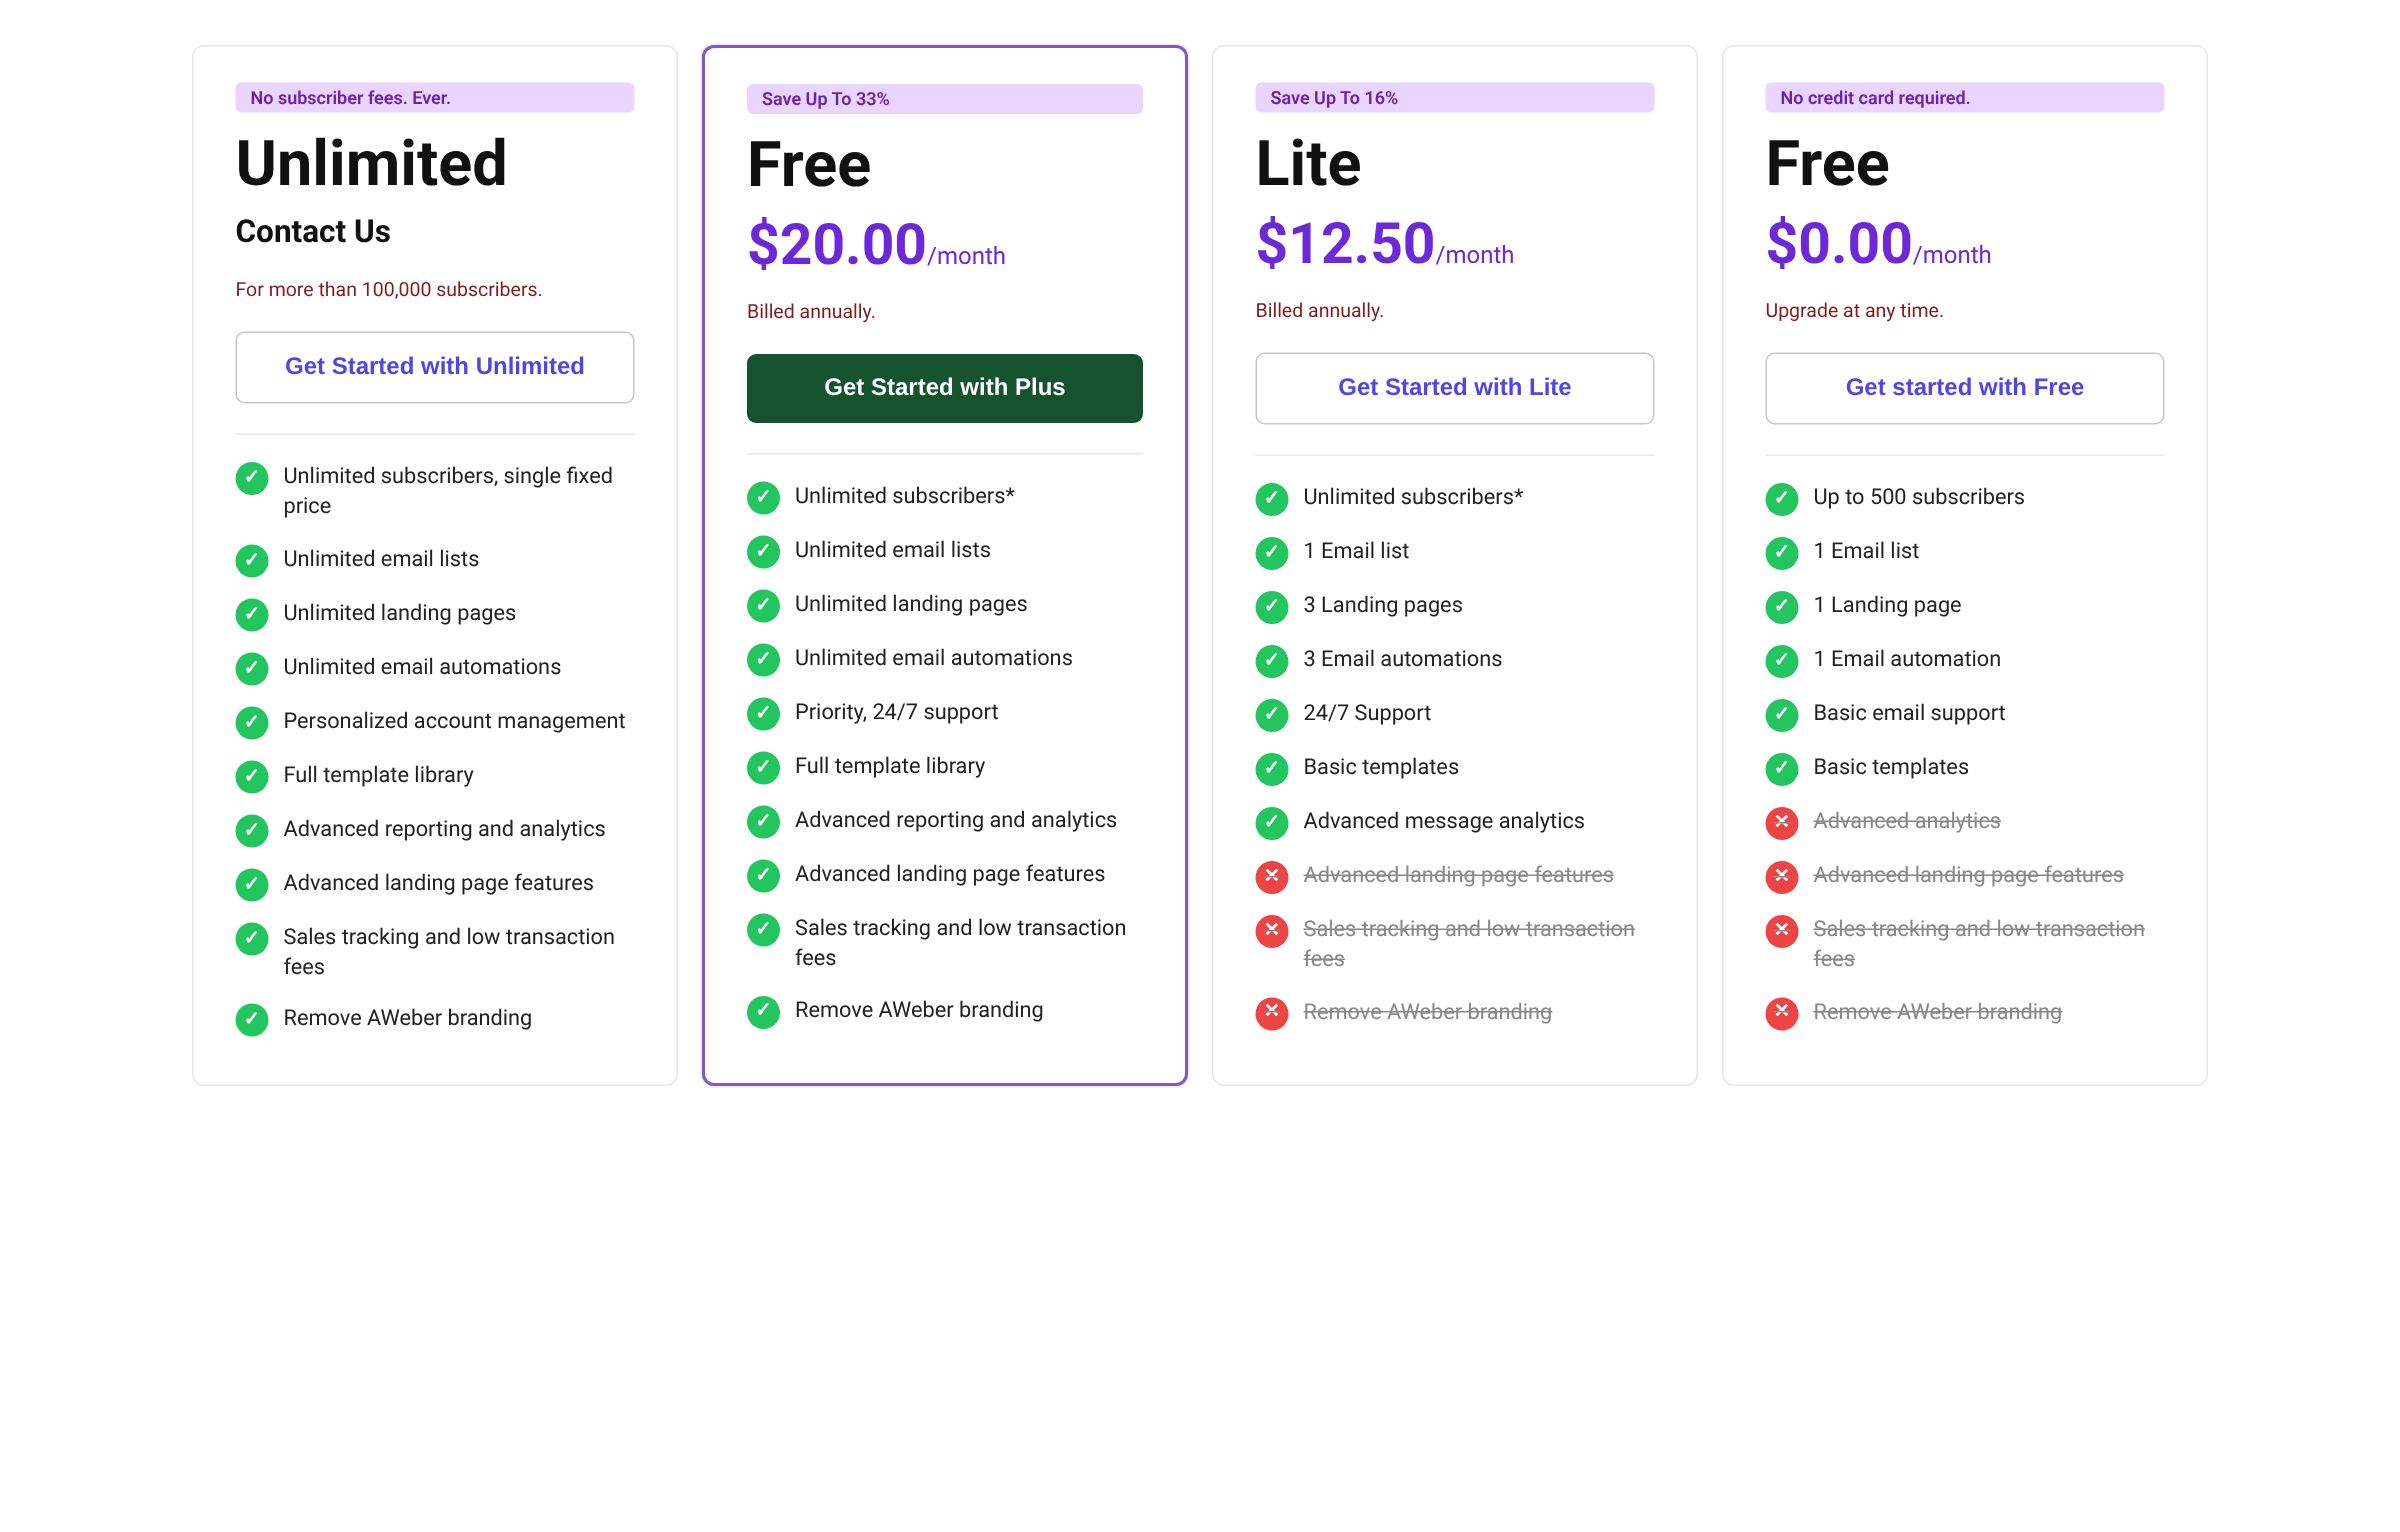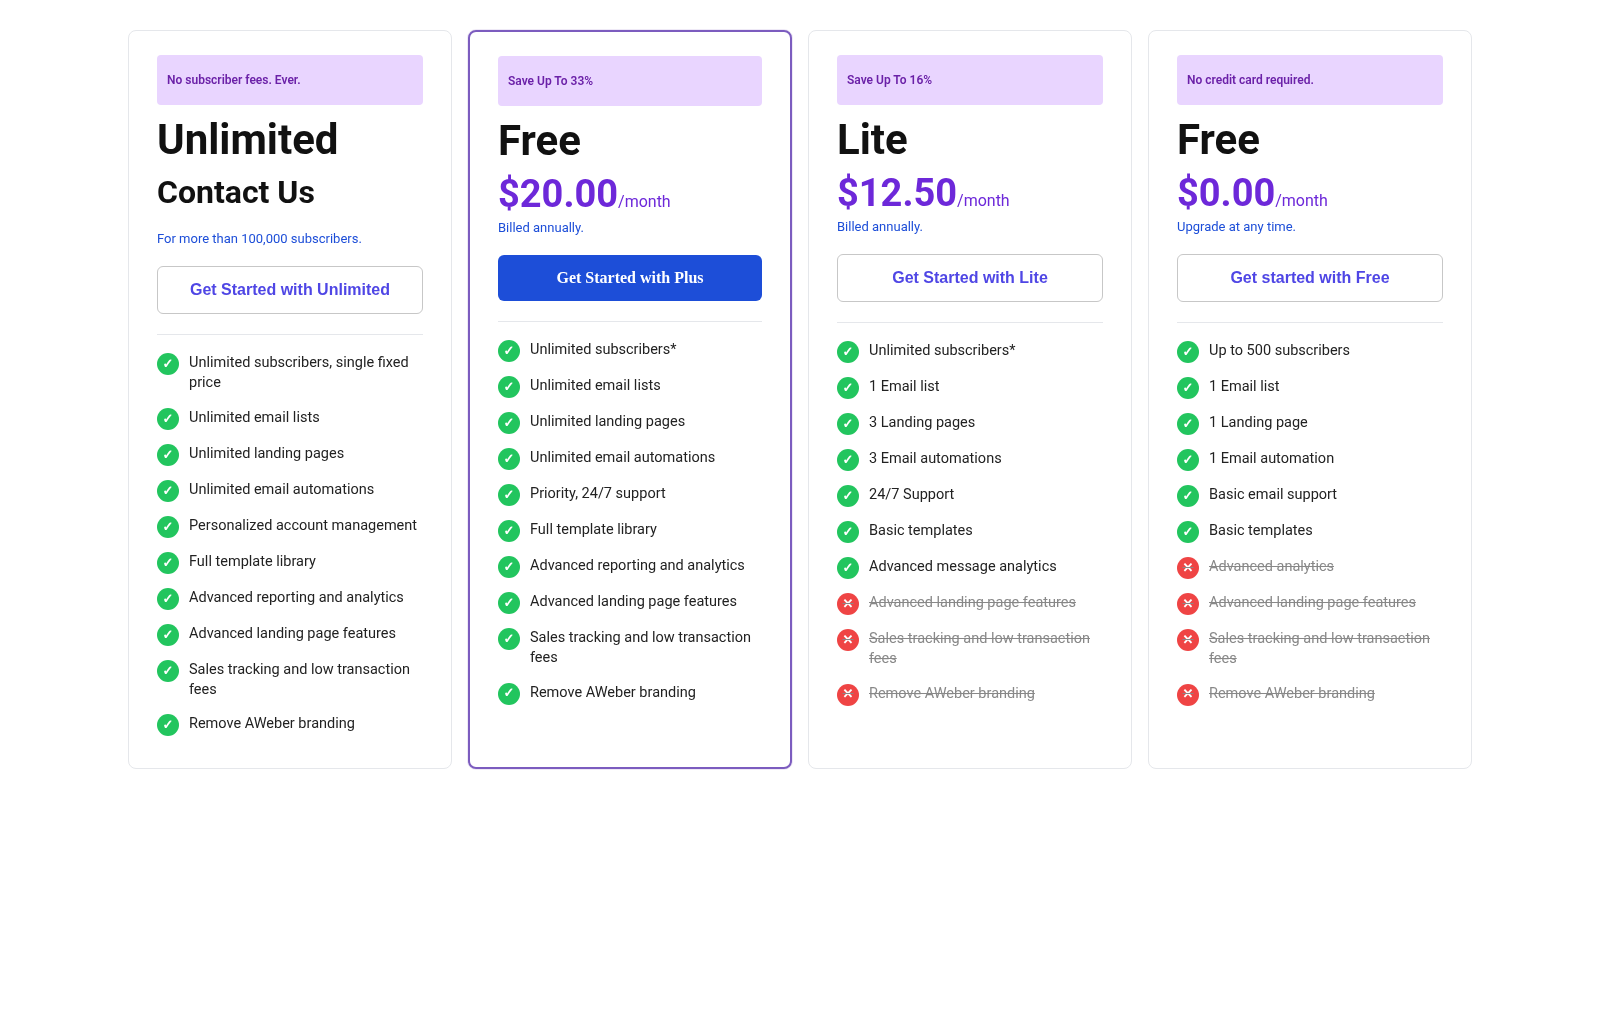--- a/index.html
+++ b/index.html
@@ -33,72 +33,71 @@
       border: 2.5px solid #7c5cbf;
       box-shadow: 0 0 0 1px #7c5cbf22;
     }
     .badge {
       display: inline-block;
       background: #e9d5ff;
       color: #6b21a8;
       font-size: 12px;
       font-weight: 600;
       border-radius: 4px;
-      padding: 18px 10px;
+      padding: 3px 10px;
       margin-bottom: 12px;
     }
     .plan-name {
       font-size: 42px;
       font-weight: 700;
       color: #111;
       margin-bottom: 10px;
       line-height: 1.1;
     }
     .plan-price {
       font-size: 38px;
       font-weight: 700;
       color: #6d28d9;
       line-height: 1.1;
     }
     .plan-price span {
       font-size: 16px;
       font-weight: 400;
     }
     .plan-contact {
-      font-size: 32px;
+      font-size: 21px;
       font-weight: 700;
       color: #111;
-      margin-bottom: 16px;
+      margin-bottom: 4px;
     }
     .plan-billing {
       font-size: 13px;
-      color: #1d4ed8;
-      margin-top: 4px;
+      color: #7f1d1d;
+      margin-top: 15px;
       margin-bottom: 20px;
     }
     .plan-cta {
       display: block;
       width: 100%;
       padding: 14px;
       border-radius: 6px;
       font-size: 16px;
       font-weight: 600;
       cursor: pointer;
       margin-bottom: 20px;
     }
     .plan-cta.outline {
       background: #fff;
       border: 1.5px solid #c7c7c7;
       color: #4f46e5;
     }
     .plan-cta.filled {
-      background: #1d4ed8;
+      background: #14532d;
       border: none;
       color: #fff;
-      font-family: Liberation Serif, serif;
     }
     .divider {
       border: none;
       border-top: 1px solid #e5e7eb;
       margin-bottom: 18px;
     }
     .feature-list {
       list-style: none;
       display: flex;
       flex-direction: column;

